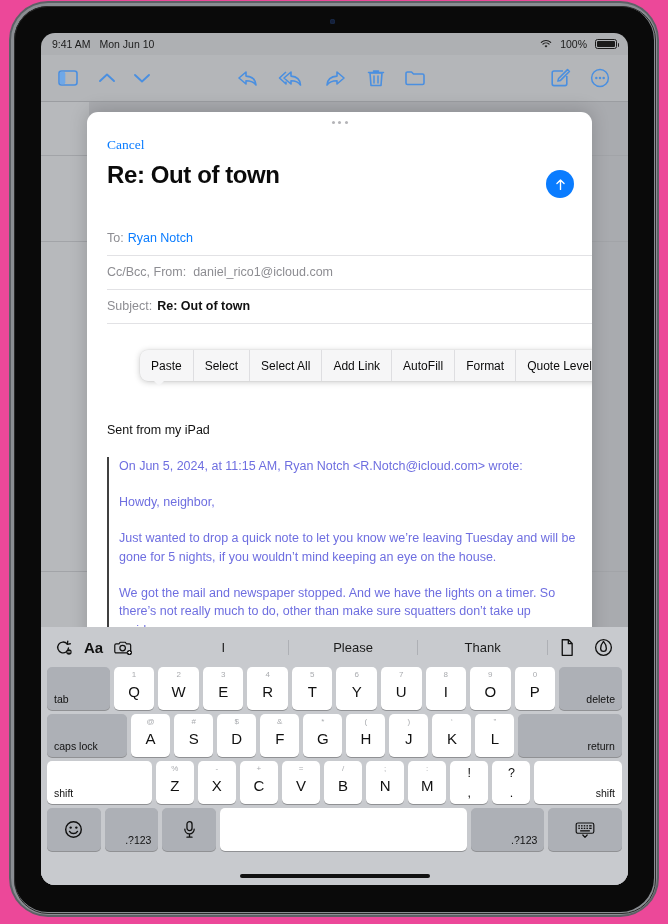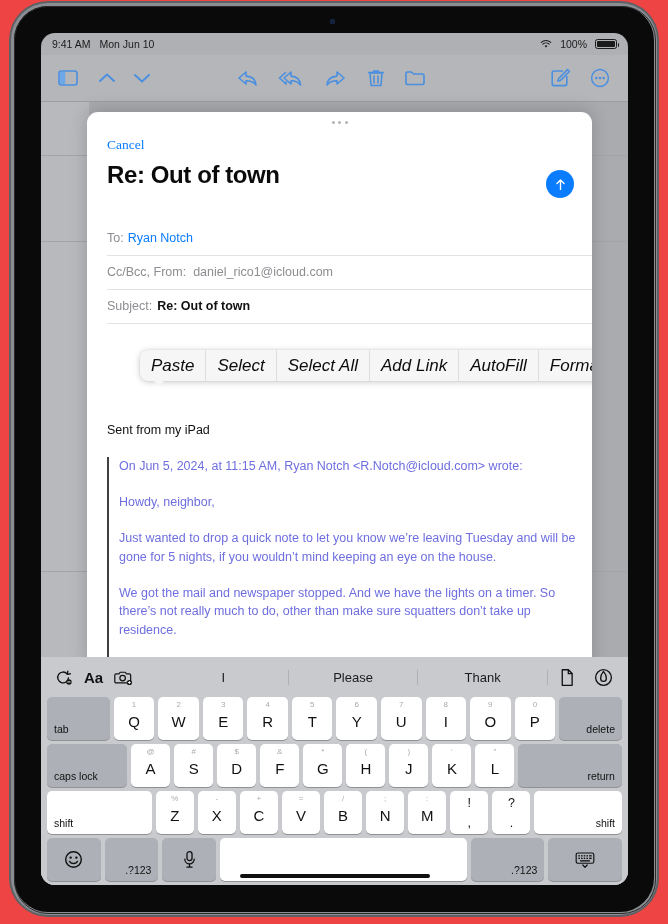--- a/index.html
+++ b/index.html
@@ -1,19 +1,19 @@
 <!DOCTYPE html>
 <html><head>
 <meta charset="utf-8">
 <style>
   html,body{margin:0;padding:0;background:#000;}
   body{width:668px;height:924px;overflow:hidden;font-family:"Liberation Sans",sans-serif;}
 
   
-  #device{position:relative;width:668px;height:924px;background:#ef4444;}
+  #device{position:relative;width:668px;height:924px;background:#ec4899;}
   .bezel-outer{position:absolute;left:14px;top:6px;width:640px;height:906px;
       background:#0a0a0a;border-radius:34px;
       box-shadow:0 0 0 3px #8a8d92, 0 0 0 5px #5d6166;}
   .bezel-inner{position:absolute;left:14px;top:6px;width:640px;height:906px;border-radius:34px;
       border:1px solid #2a2a2a;}
   .camera-dot{position:absolute;left:330px;top:19px;width:5px;height:5px;border-radius:50%;
       background:#14203a;box-shadow:0 0 1px #2d4a7a inset;}
 
   
   #screen{position:absolute;left:41px;top:33px;width:587px;height:852px;
@@ -58,36 +58,36 @@
   .fdiv{position:absolute;left:20px;width:485px;height:1px;background:#e2e2e5;}
   .flabel{color:#8d8d92;}
   .fvalue-link{color:#0a7cff;margin-left:4px;}
   .fvalue-grey{color:#8d8d92;margin-left:7px;}
   .fvalue-bold{color:#111;font-weight:bold;margin-left:5px;}
 
   
   .ctxmenu{position:absolute;left:53px;top:238px;height:31px;background:#f6f6f7;
       border-radius:8px;display:flex;align-items:stretch;
       box-shadow:0 1px 6px rgba(0,0,0,.22),0 0 0 .5px rgba(0,0,0,.05);}
-  .ctxitem{display:flex;align-items:center;padding:0 11px;font-size:17px;color:#0b0b0b;
-      border-right:1px solid #dedee1;white-space:nowrap;cursor:pointer;font-style:italic;}
+  .ctxitem{display:flex;align-items:center;padding:0 11px;font-size:12px;color:#0b0b0b;
+      border-right:1px solid #dedee1;white-space:nowrap;cursor:pointer;}
   .ctxitem:last-child{border-right:none;padding:0 9px;}
   .ctx-caret{position:absolute;left:66px;top:268px;width:0;height:0;
       border-left:6px solid transparent;border-right:6px solid transparent;
       border-top:6px solid #f6f6f7;}
 
   
   .sig{position:absolute;left:20px;top:311px;font-size:12.5px;color:#111;}
   .quote{position:absolute;left:20px;top:345px;width:470px;
       border-left:2px solid #404040;padding-left:10px;box-sizing:border-box;}
   .qp{font-size:12.5px;line-height:18.5px;color:#6e6ee0;margin:0 0 17.5px 0;}
   .qp:last-child{margin-bottom:0;}
 
   
-  .kb{position:absolute;left:0;bottom:0;width:587px;height:228px;background:#c8cace;}
+  .kb{position:absolute;left:0;bottom:0;width:587px;height:258px;background:#c8cace;}
   .predbar{position:relative;width:587px;height:40px;display:flex;align-items:center;}
   .pred-ic{width:30px;height:26px;display:flex;align-items:center;justify-content:center;cursor:pointer;}
   .pred-word{flex:1;text-align:center;font-size:13px;color:#1b1b1b;cursor:pointer;
       border-right:1px solid #aeb0b5;}
   .pred-word:last-of-type{border-right:none;}
   .pred-left{display:flex;align-items:center;gap:2px;margin-left:8px;width:110px;}
   .pred-right{display:flex;align-items:center;gap:6px;margin-right:10px;width:70px;justify-content:flex-end;}
   .aa{font-size:15px;font-weight:bold;color:#111;padding:0 3px;cursor:pointer;}
 
   .krow{position:relative;display:flex;height:43px;margin:0 0 4px 0;padding:0 4px;box-sizing:border-box;}

